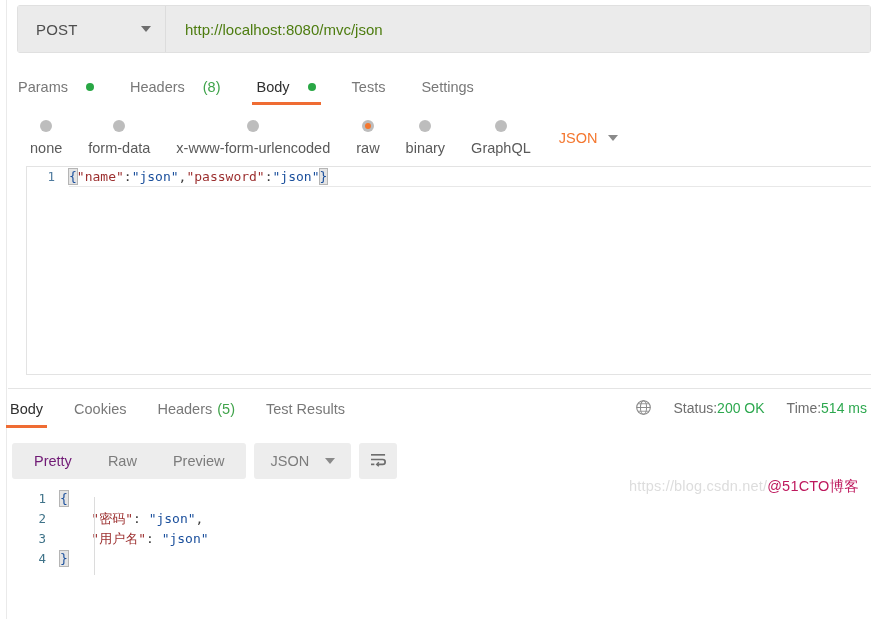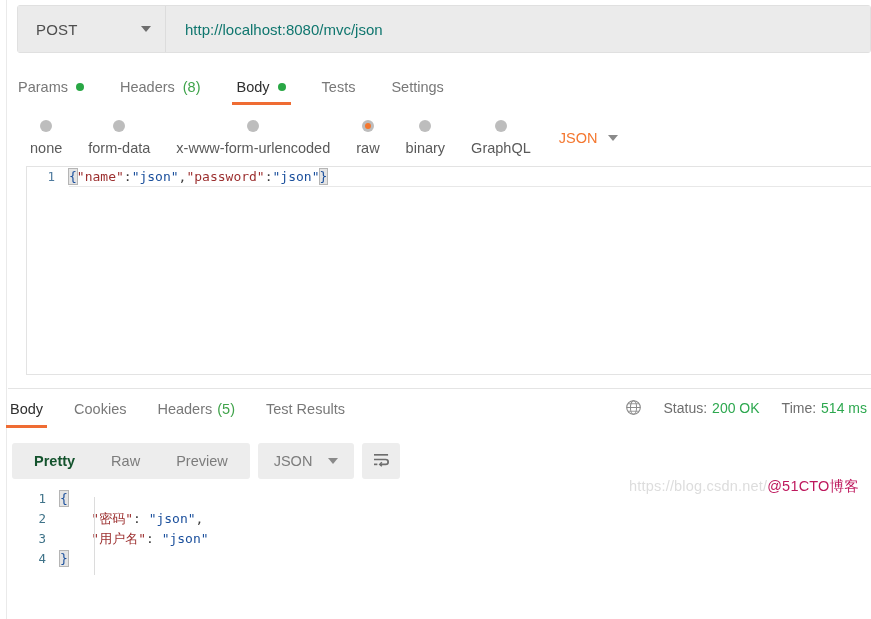--- a/index.html
+++ b/index.html
@@ -76,40 +76,40 @@
     border-left: 5px solid transparent;
     border-right: 5px solid transparent;
     border-top: 6px solid #6e6e6e;
   }
   .url-input {
     flex: 1;
     display: flex;
     align-items: center;
     padding-left: 19px;
     font-size: 15px;
-    color: #0f766e;
+    color: #4d7c0f;
     background: #ebebeb;
     cursor: text;
     overflow: hidden;
     white-space: nowrap;
   }
 
   
   .req-tabs {
     position: absolute;
     left: 10px; top: 76px;
     height: 33px;
     display: flex;
     align-items: flex-start;
   }
   .req-tab {
     position: relative;
     display: flex;
     align-items: center;
-    gap: 8px;
+    gap: 18px;
     padding: 3px 0 10px 0;
     margin-right: 36px;
     font-size: 14.5px;
     color: #787878;
     cursor: pointer;
     white-space: nowrap;
   }
   .req-tab.active { color: #2f2f2f; }
   .req-tab.active::after {
     content: "";
@@ -280,21 +280,21 @@
   .status-meta {
     position: absolute;
     right: 4px; top: 10px;
     display: flex;
     align-items: center;
     gap: 22px;
     font-size: 14px;
     color: #6e6e6e;
     white-space: nowrap;
   }
-  .meta-item { display: flex; align-items: center; gap: 5px; }
+  .meta-item { display: flex; align-items: center; }
   .meta-val { color: #2da84f; }
   .globe {
     width: 17px; height: 17px;
     display: inline-block;
   }
 
   
   .resp-toolbar {
     position: absolute;
     left: 12px; top: 443px;
@@ -314,21 +314,21 @@
   .seg {
     padding: 0 18px;
     height: 36px;
     display: flex;
     align-items: center;
     font-size: 14.5px;
     color: #7c7c7c;
     cursor: pointer;
     white-space: nowrap;
   }
-  .seg.active { color: #14532d; font-weight: bold; }
+  .seg.active { color: #701a75; }
   .fmt-select {
     display: flex;
     align-items: center;
     gap: 16px;
     background: #ededed;
     border-radius: 3px;
     height: 36px;
     padding: 0 16px;
     box-sizing: border-box;
     font-size: 14.5px;

